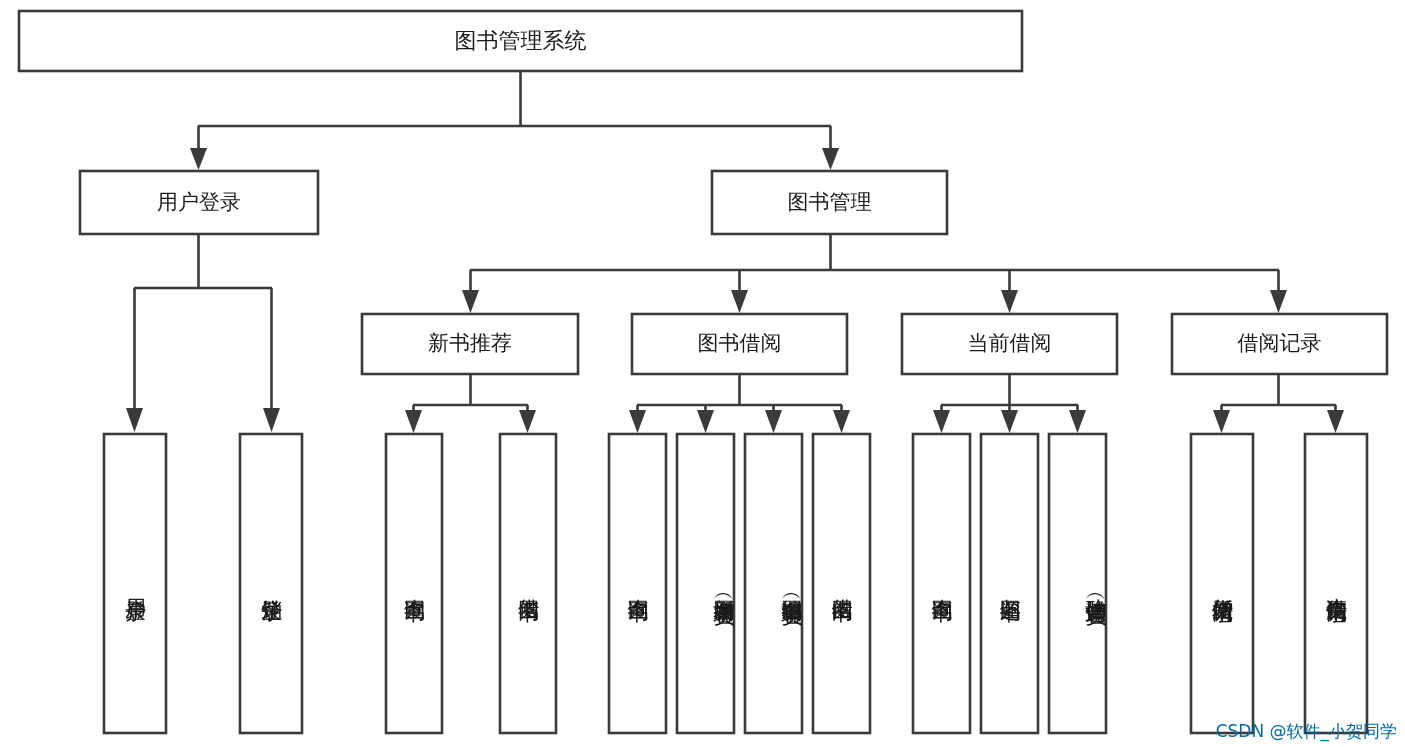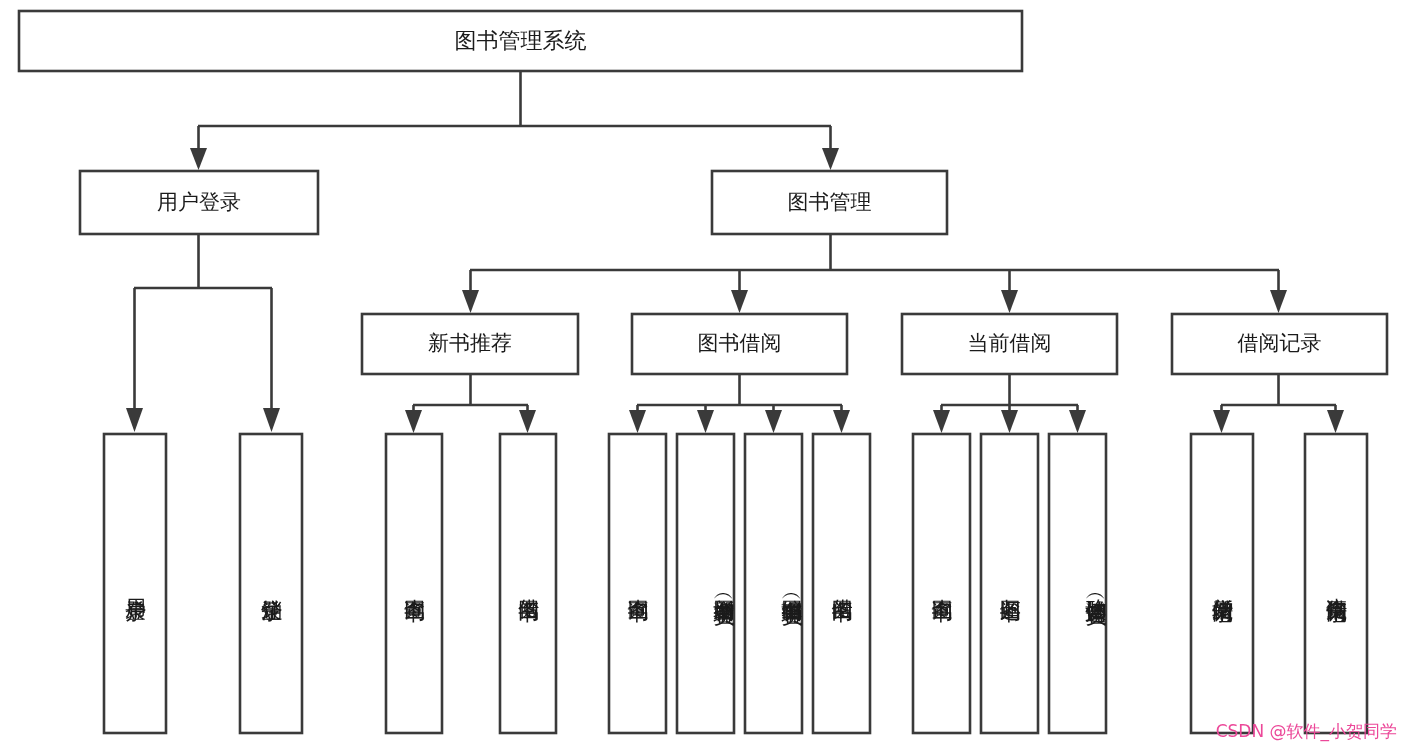--- a/index.html
+++ b/index.html
@@ -27,21 +27,21 @@
     color:#1b1b1b;
     font-family:"DejaVu Sans","Liberation Sans",sans-serif;
     display:flex;align-items:flex-start;justify-content:center;
     letter-spacing:1px;
     white-space:nowrap;
     pointer-events:none;
   }
   .vlabel.mid{align-items:center;}
   #watermark{
     position:absolute;right:8px;bottom:4px;
-    font-size:17px;color:#ec4899;
+    font-size:17px;color:#0369a1;
     font-family:"DejaVu Sans","Liberation Sans",sans-serif;
     white-space:nowrap;
   }
 </style>
 </head>
 <body>
 
 <svg id="canvas" viewBox="0 0 1405 747">
   <defs></defs>
 

